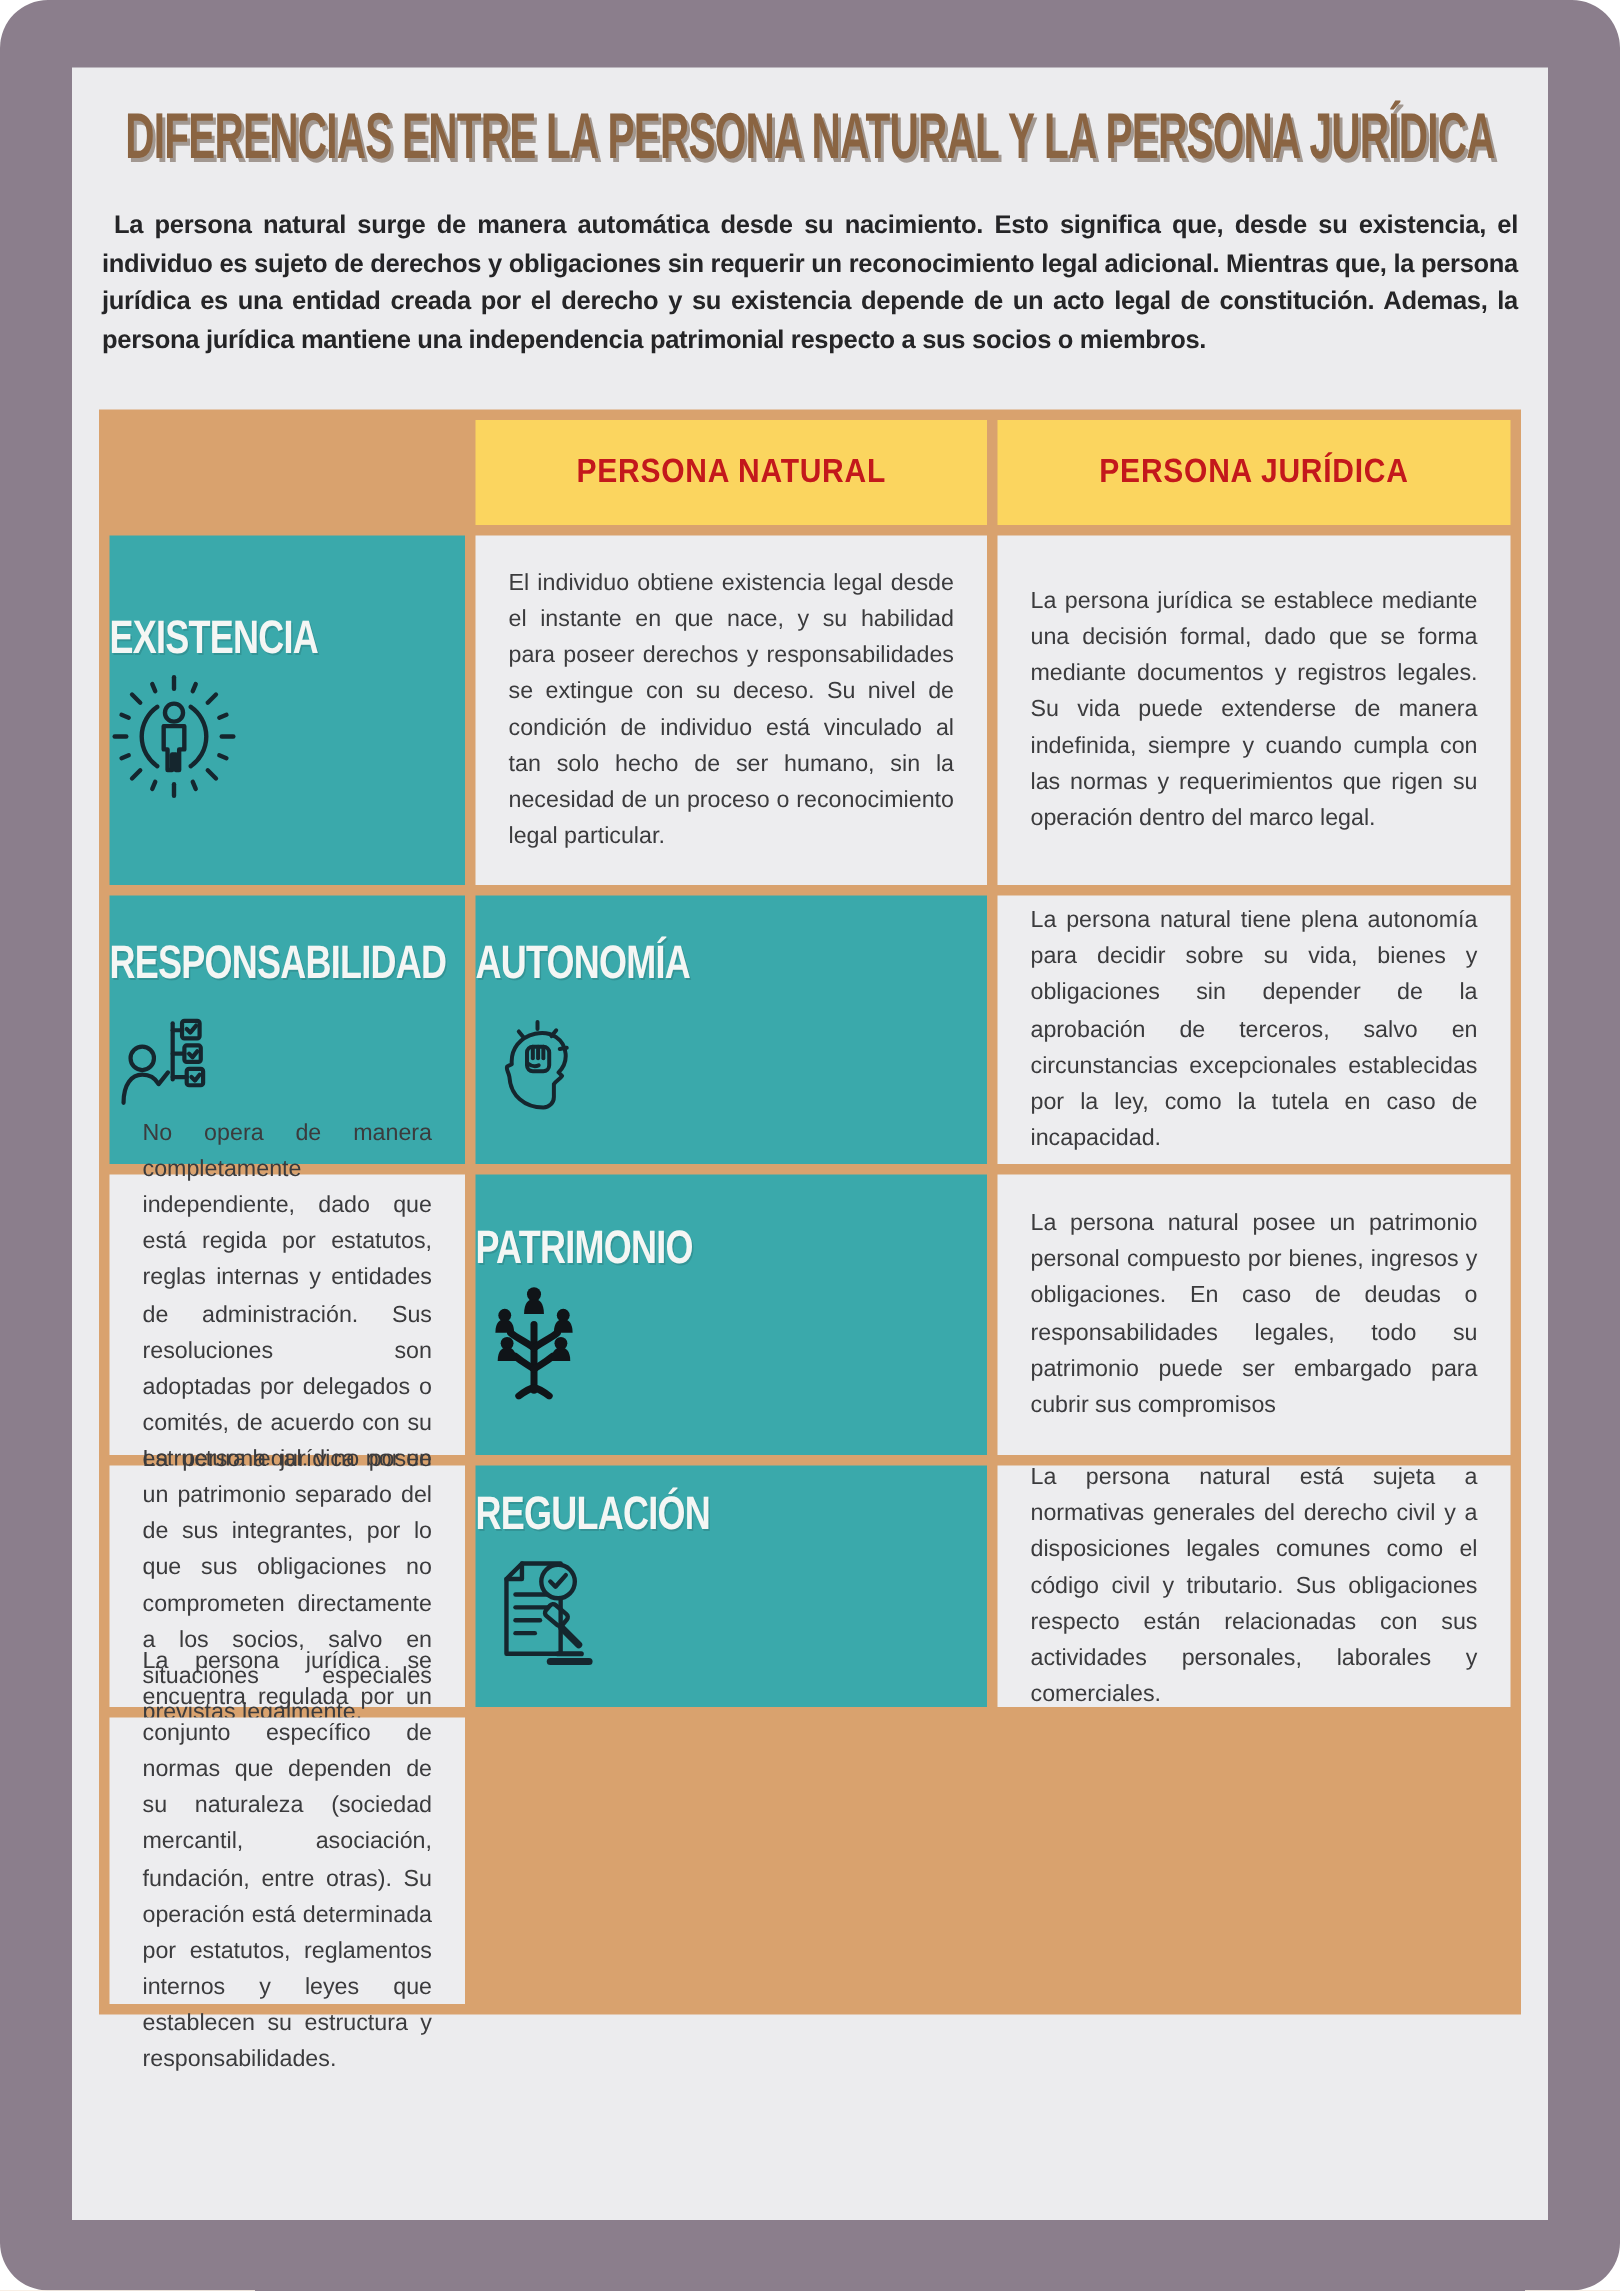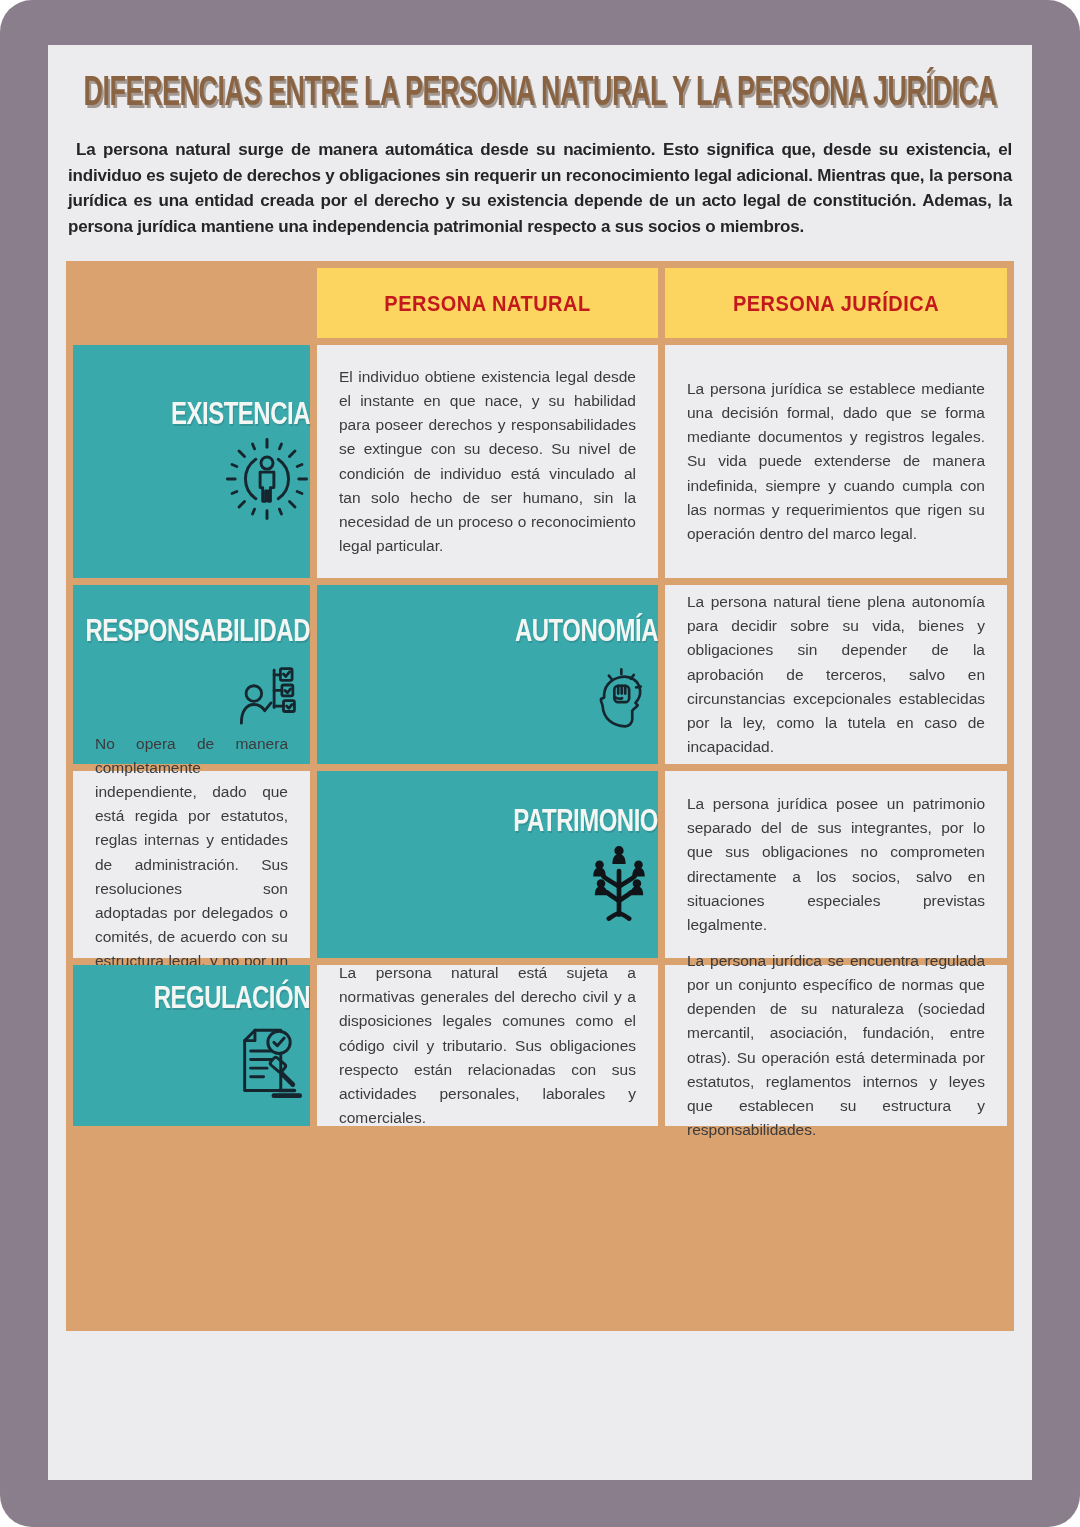--- a/index.html
+++ b/index.html
@@ -21,36 +21,36 @@
     font-size:27px;font-weight:bold;letter-spacing:-0.5px;white-space:nowrap;
     color:#8a6442;text-shadow:2px 2px 0 rgba(74,51,30,0.45);
     transform:scaleY(1.6);transform-origin:center;line-height:1;
   }
   .intro{
     margin:20px 20px 0 20px;
     font-size:17px;font-weight:bold;color:#252527;line-height:1.5;
     text-align:justify;letter-spacing:-0.2px;text-indent:8px;
   }
   .table{
-    width:948px;margin:22px auto 0 auto;background:#d9a26e;
+    width:948px;margin:34px auto 0 auto;background:#d9a26e;
     display:grid;box-sizing:border-box;
     grid-template-columns:237px 341px 342px;
     grid-template-rows:70px 233px 179px 187px 161px 191px;
     gap:7px;padding:7px;
   }
   .col-head{
     background:#fbd55f;display:flex;align-items:center;justify-content:center;
   }
   .col-head span{
     color:#c3181c;font-weight:bold;font-size:20px;letter-spacing:0.5px;
     transform:scaleY(1.12);
   }
   .corner-cell{background:transparent;}
   .row-head{
-    background:#3aa9ab;display:flex;flex-direction:column;align-items:flex-end;justify-content:center;gap:10px;
+    background:#3aa9ab;display:flex;flex-direction:column;align-items:flex-start;justify-content:center;gap:10px;
   }
   .row-label{
     color:#f4f6f4;font-weight:bold;font-size:24px;letter-spacing:-0.5px;white-space:nowrap;
     transform:scaleY(1.3);line-height:1;text-shadow:1px 1px 0 rgba(0,0,0,0.12);
   }
   .cell{
     background:#ededef;display:flex;align-items:center;
     padding:14px 22px;box-sizing:border-box;
   }
   .cell p{
@@ -196,20 +196,23 @@
                 </g>
                 <g transform="translate(73 52)">
                   <circle cx="0" cy="0" r="5.5"></circle>
                   <path d="M-8 15 C-8 6 -4 3.5 0 3.5 C4 3.5 8 6 8 15 Z"></path>
                 </g>
               </g>
             </svg>
           </span>
         </div>
         <div class="cell">
+          <p>La persona natural posee un patrimonio personal compuesto por bienes, ingresos y obligaciones. En caso de deudas o responsabilidades legales, todo su patrimonio puede ser embargado para cubrir sus compromisos</p>
+        </div>
+        <div class="cell">
           <p>La persona jurídica posee un patrimonio separado del de sus integrantes, por lo que sus obligaciones no comprometen directamente a los socios, salvo en situaciones especiales previstas legalmente.</p>
         </div>
 
         <div class="row-head">
           <span class="row-label">REGULACIÓN</span>
           <span class="icon">
             <svg viewBox="0 0 100 100" width="86" height="86" fill="none" stroke="#15262e" stroke-width="3.4" stroke-linecap="round" stroke-linejoin="round">
               <path d="M36 12 H66 V82 H24 V24 Z"></path>
               <path d="M36 12 V24 H24"></path>
               <path d="M31 36 H56"></path>

